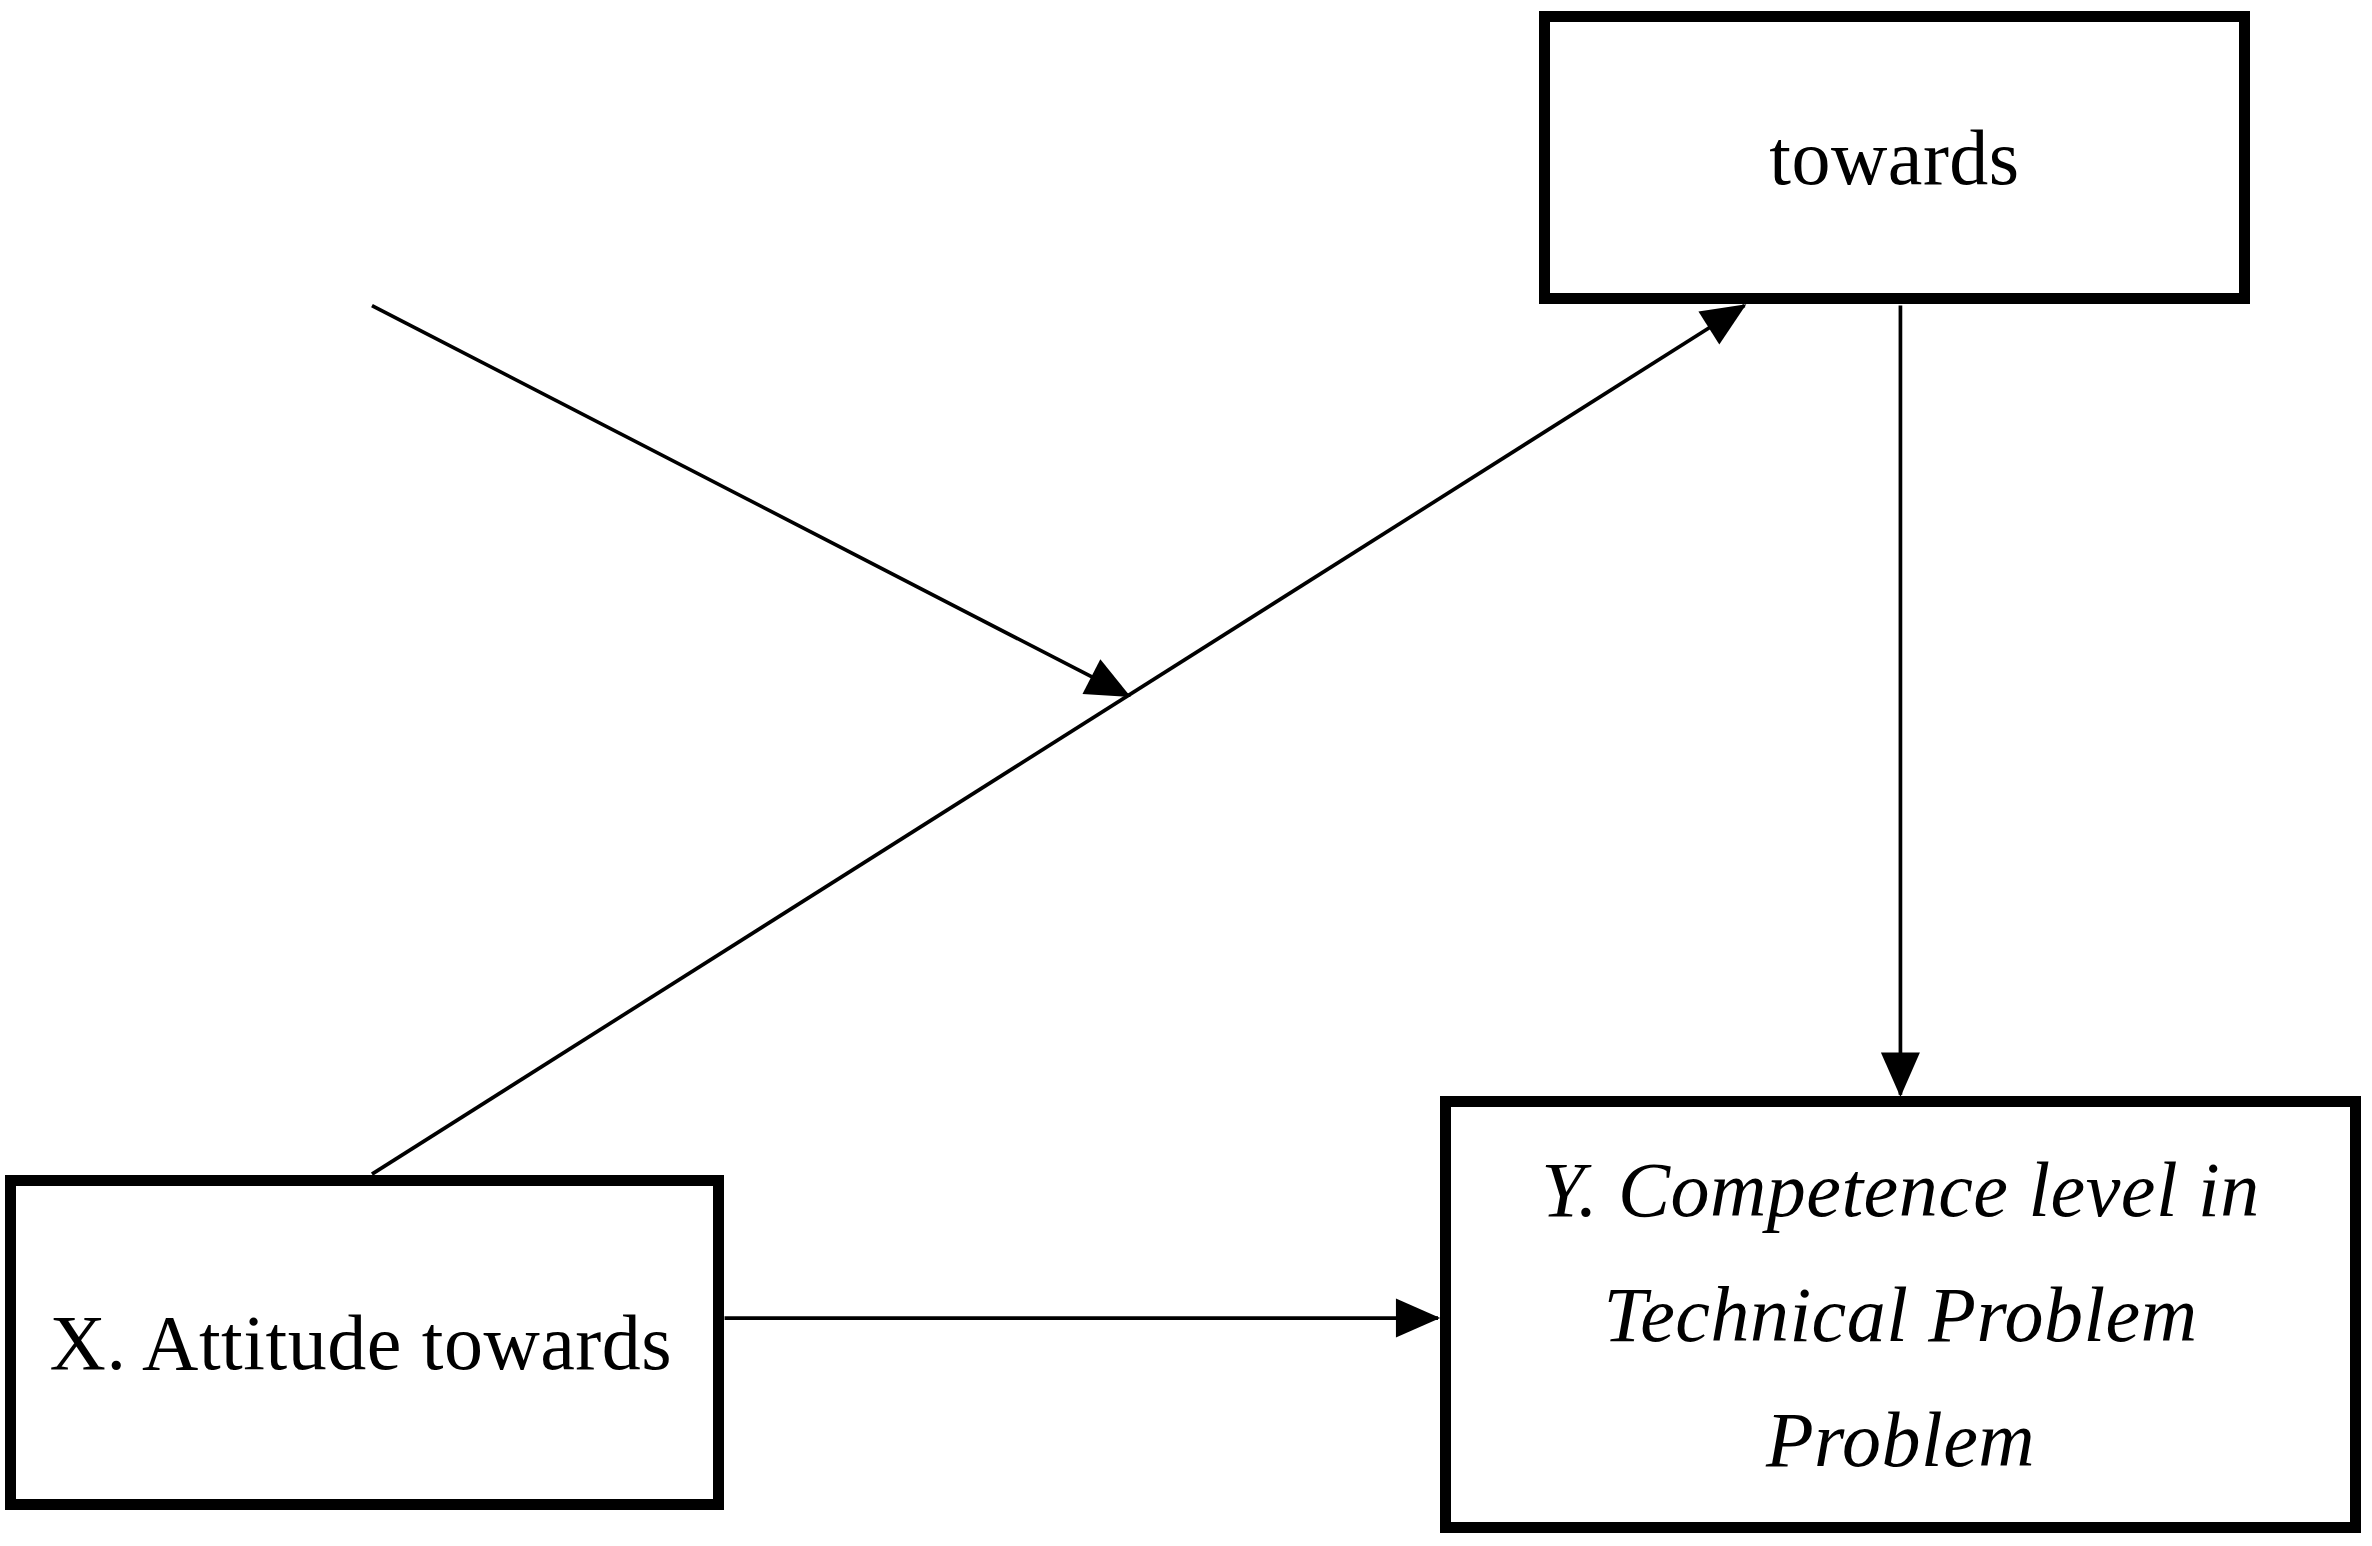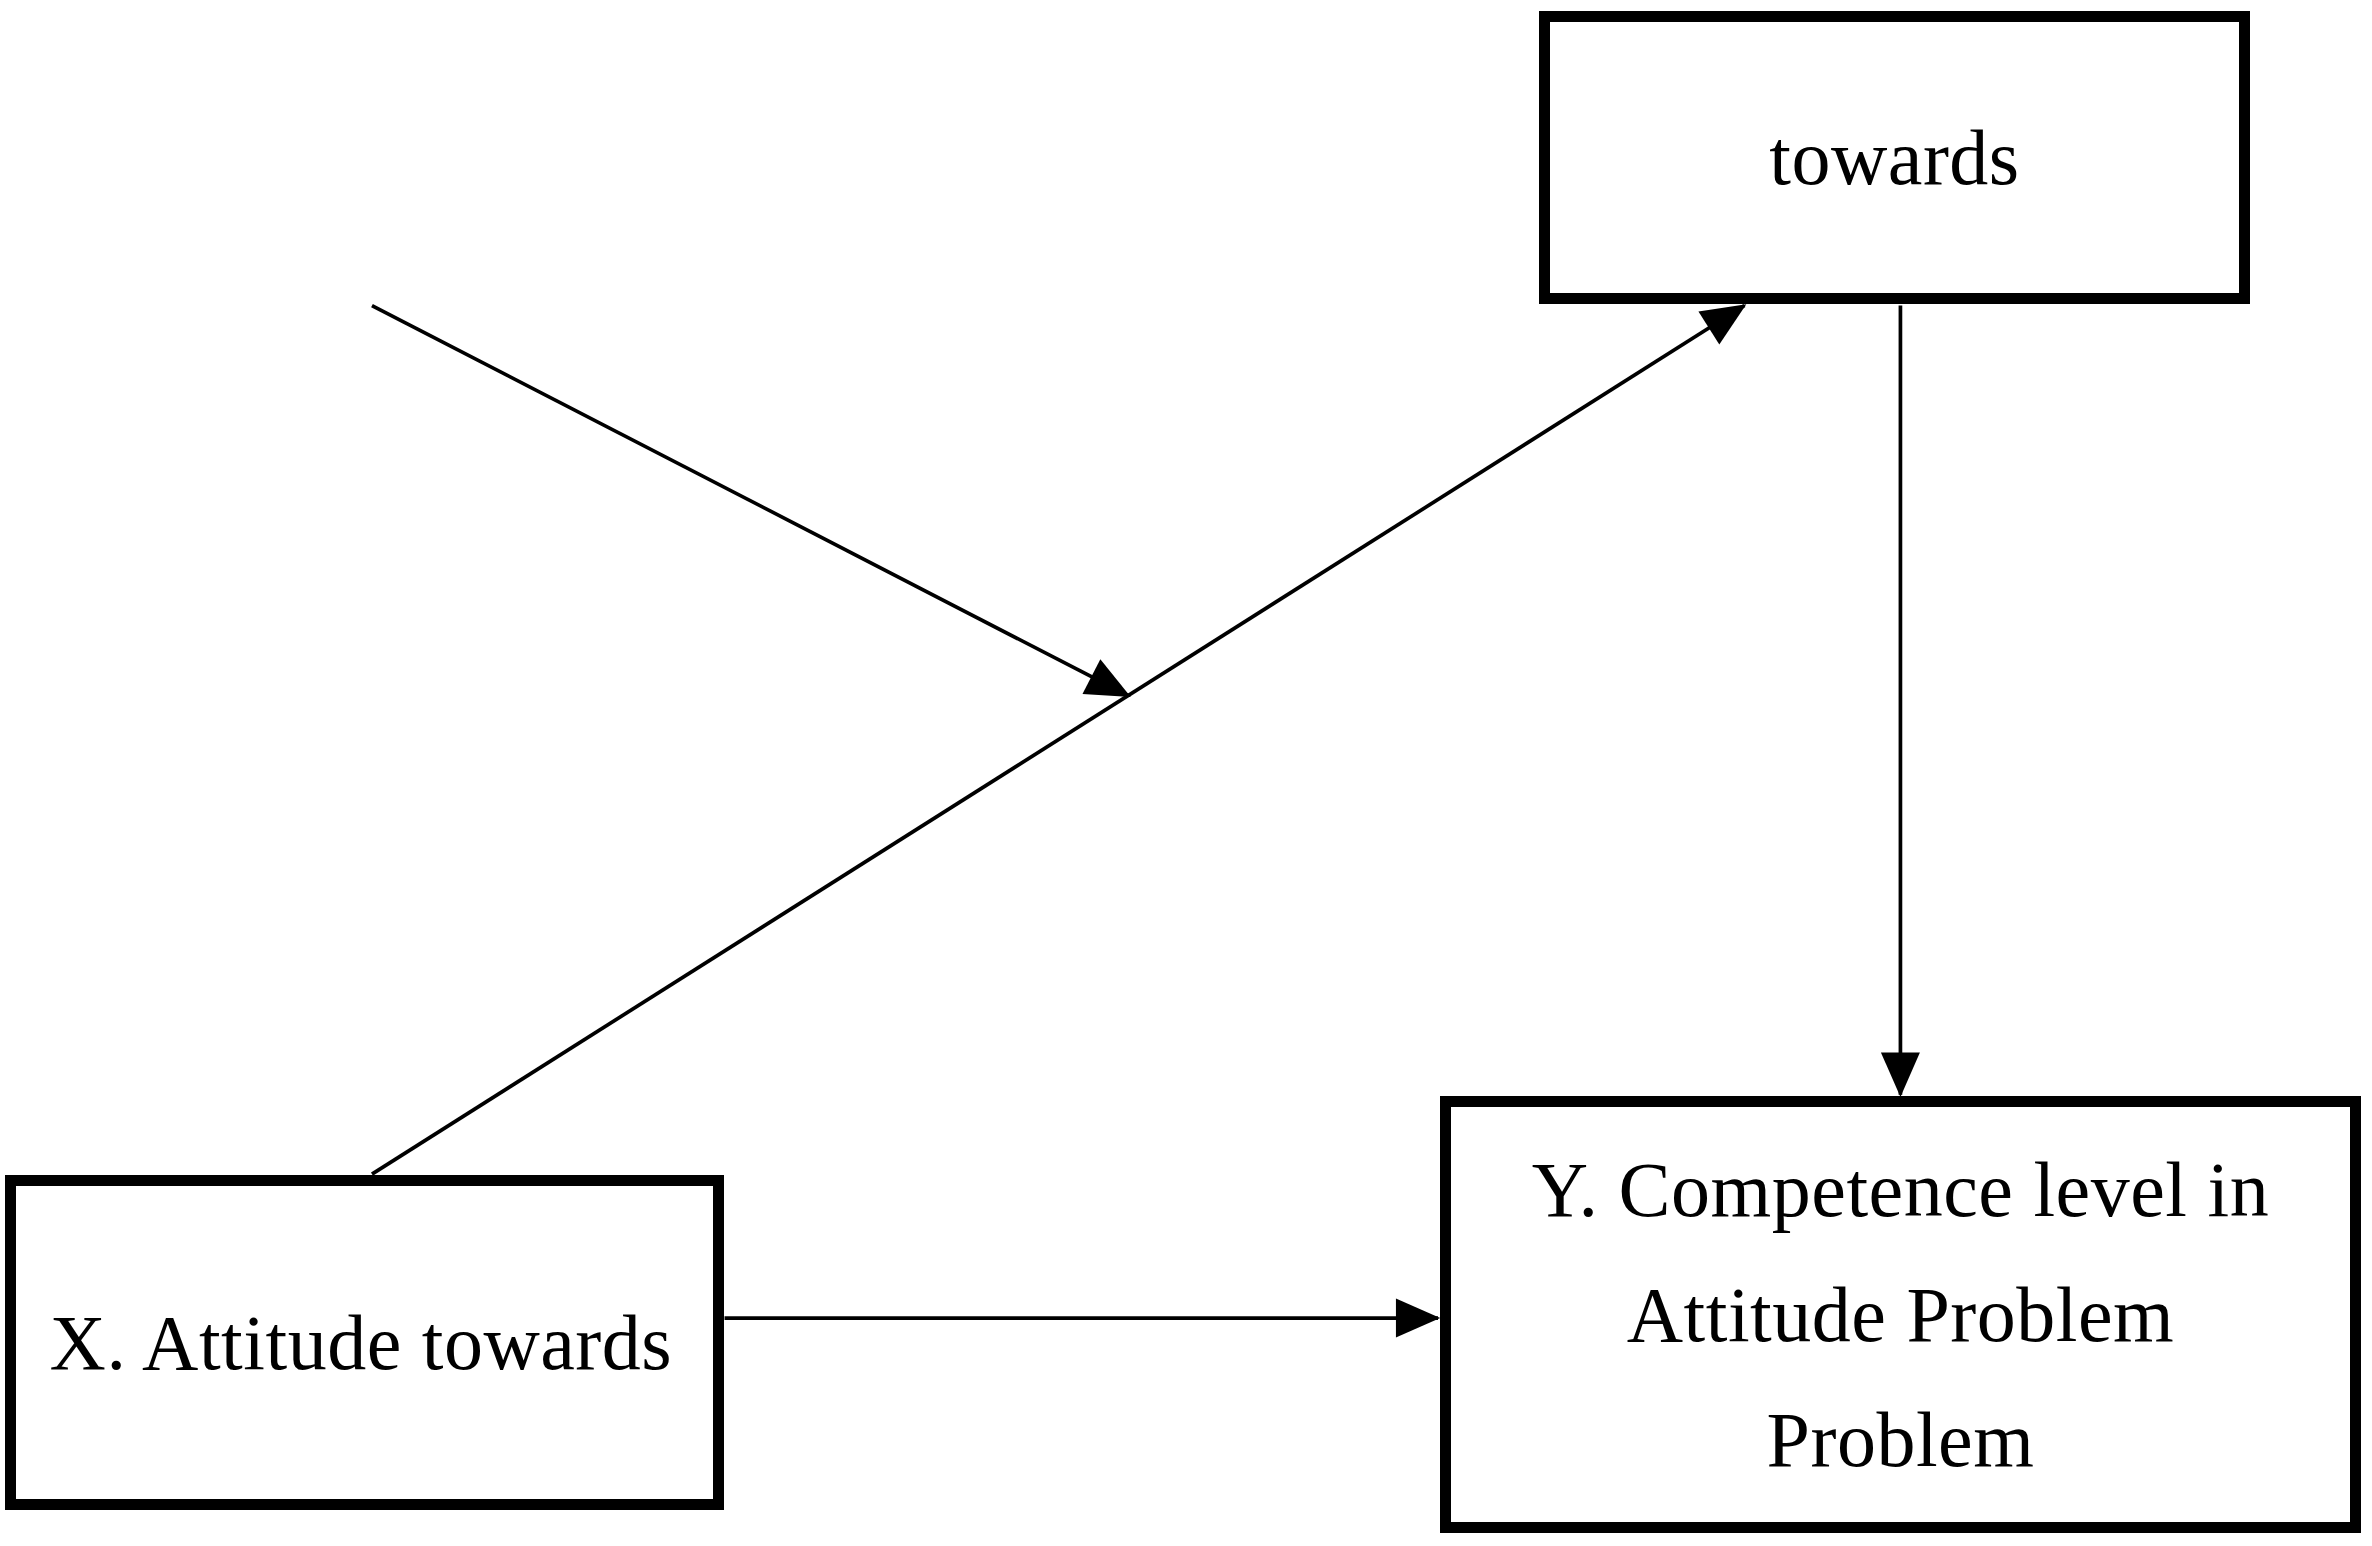--- a/index.html
+++ b/index.html
@@ -34,21 +34,21 @@
   .sub {
     font-size: 0.55em;
     vertical-align: baseline;
     position: relative;
     top: 0.04em;
   }
   
   #node-w  { left: 4.6px;    top: 11px;   width: 720px; height: 293px; }
   #node-m1 { left: 1539px; top: 11px;   width: 711px; height: 293px; }
   #node-x  { left: 4.6px;    top: 1175px; width: 719px; height: 335px; }
-  #node-y  { left: 1440px; top: 1096px; width: 921px; height: 437px; }
+  #node-y  { left: 1440px; top: 1096px; width: 921px; height: 437px; font-style: italic; }
   #arrow-layer {
     position: absolute;
     left: 0; top: 0;
     width: 2373px; height: 1547px;
     pointer-events: none;
   }
   #arrow-layer line { stroke: var(--ink); stroke-width: 4; }
 </style>
 </head>
 <body>
@@ -71,18 +71,18 @@
   <div class="node centered" id="node-m1">
     <span>towards</span>
   </div>
 
   <div class="node left" id="node-x">
     <span>X. Attitude towards</span>
   </div>
 
   <div class="node centered" id="node-y">
     <span>Y. Competence level in</span>
-    <span>Attitude Problem</span>
+    <span>Technical Problem</span>
     <span>Problem</span>
   </div>
 
 </div>
 
 
 </body></html>

